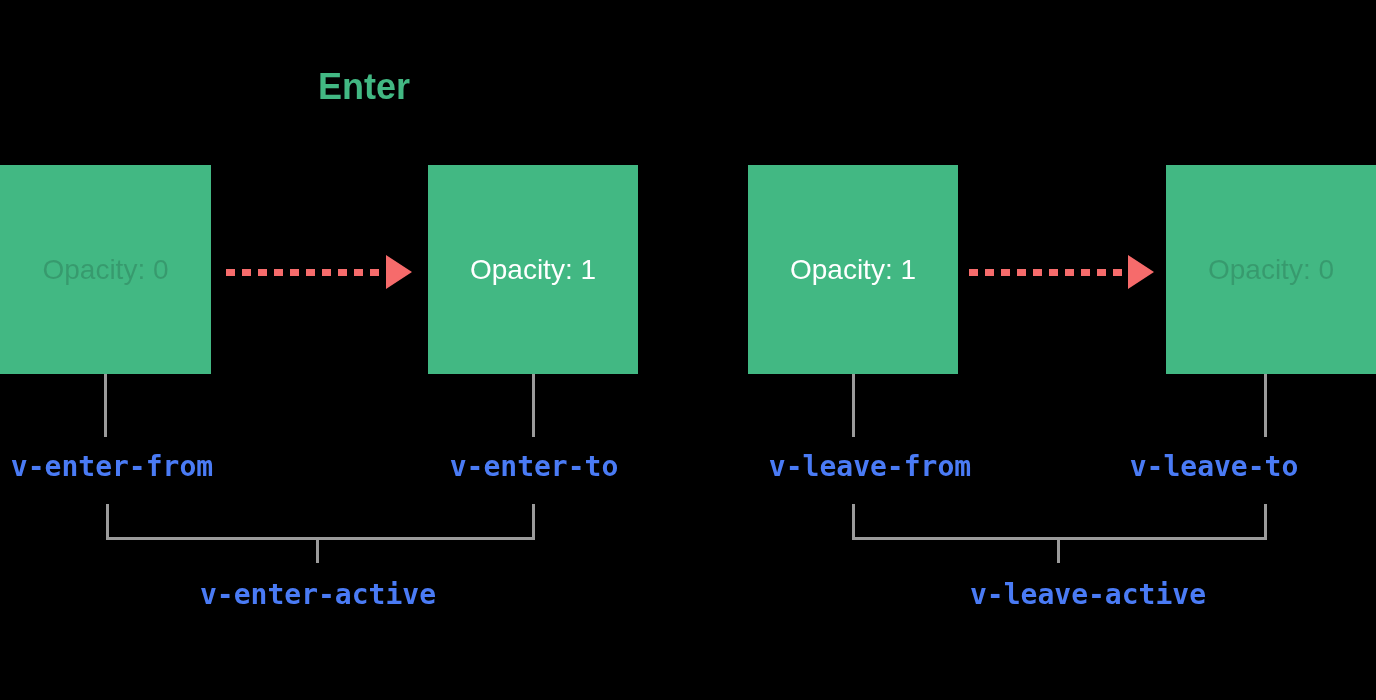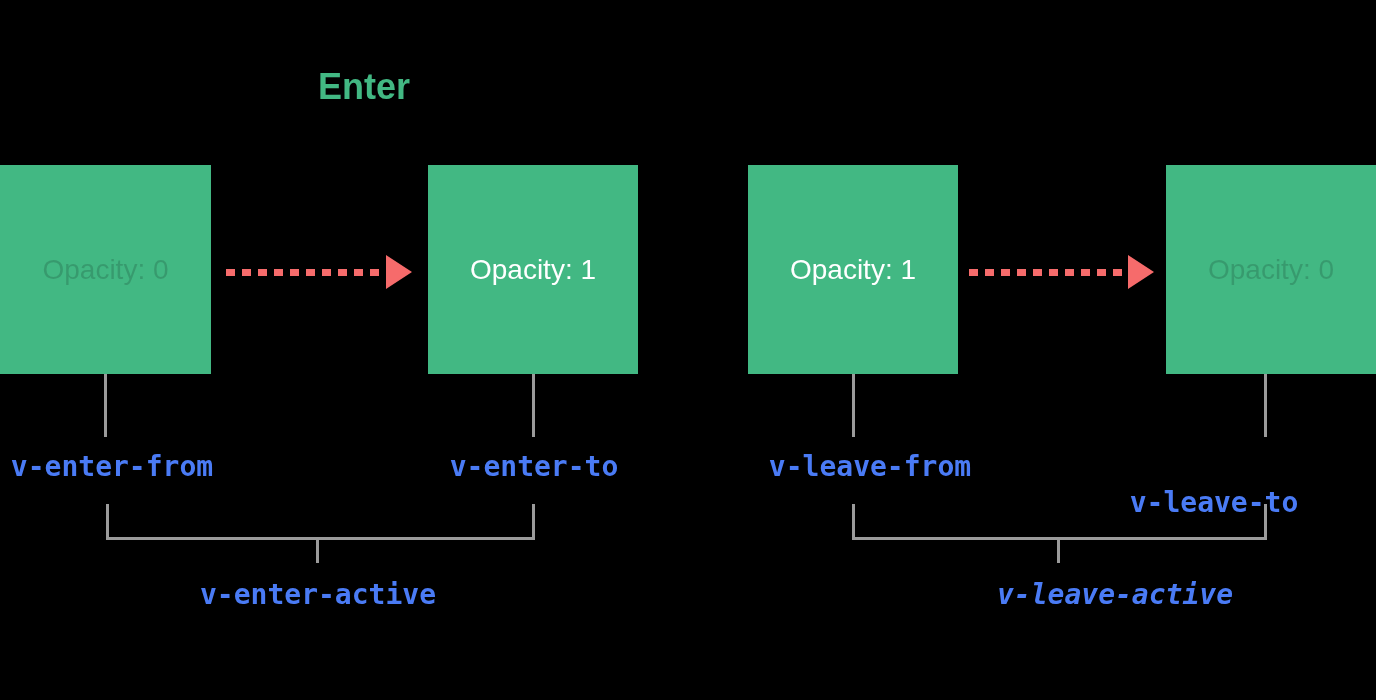--- a/index.html
+++ b/index.html
@@ -116,23 +116,23 @@
     font-weight: 700;
     font-size: 28px;
     color: var(--blue, #4a7bf5);
     white-space: nowrap;
   }
   .code-label.row1 { top: 450px; }
   .code-label.row2 { top: 578px; }
   #label-enter-from   { left: 112px; }
   #label-enter-to     { left: 534px; }
   #label-leave-from   { left: 858px; margin-left: 12px; }
-  #label-leave-to     { left: 1214px; margin-top: 36px; }
+  #label-leave-to     { left: 1214px; }
   #label-enter-active { left: 318px; text-align: center; }
-  #label-leave-active { left: 1115px; font-style: italic; }
+  #label-leave-active { left: 1088px; }
 </style>
 </head>
 <body>
 
 <div id="canvas" style="--bg: #000000; --green: #42b883; --blue: #4a7bf5; --red: #f66b6b; --gray: #9b9b9b; --box-text-solid: #ffffff; --box-text-faded: rgba(0,0,0,0.16);">
 
   <div class="heading" id="heading-enter">Enter</div>
 
   <div class="box faded" id="box-enter-start">
     <span>Opacity: 0</span>

